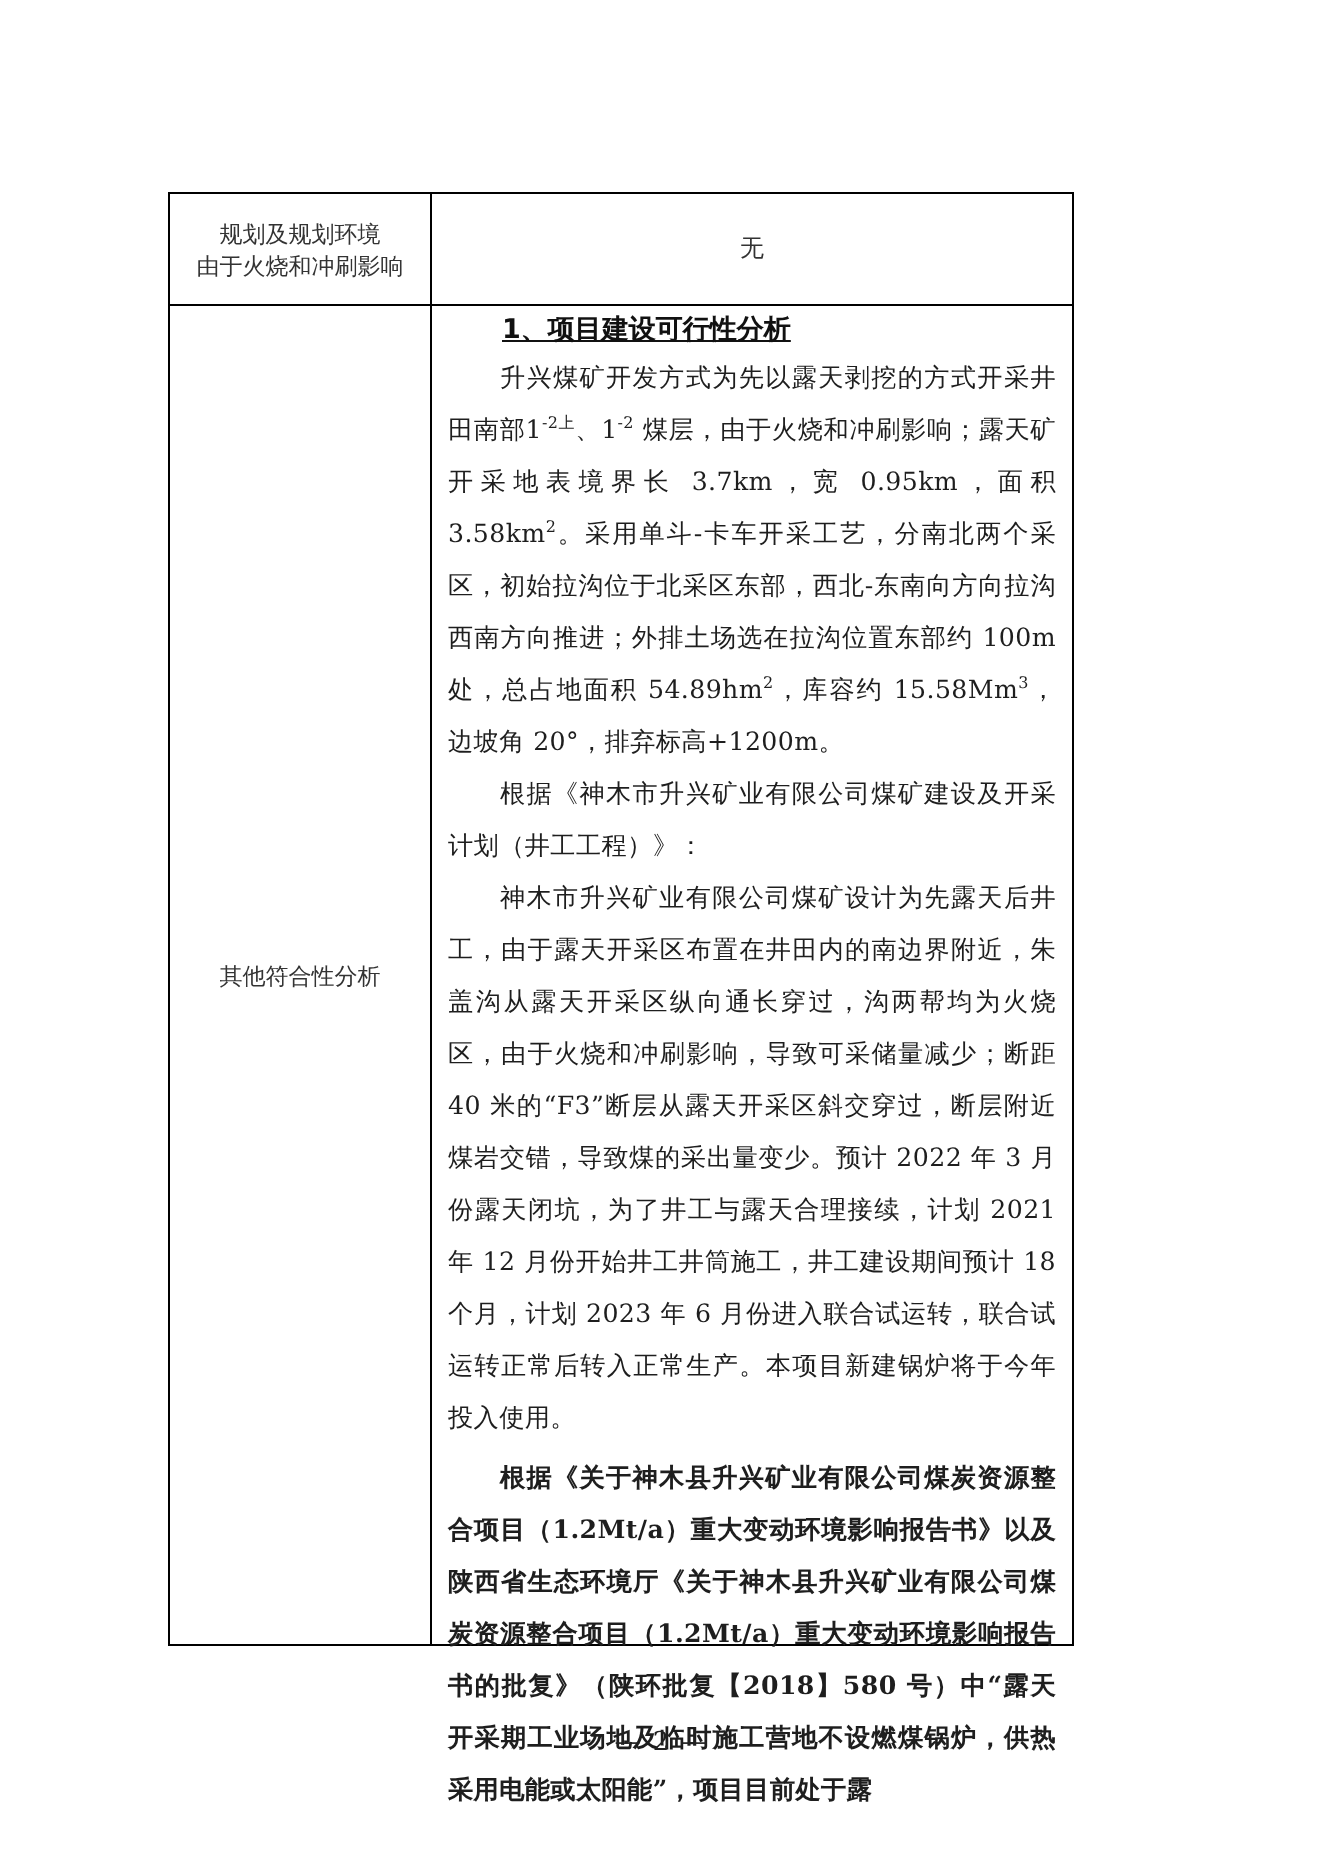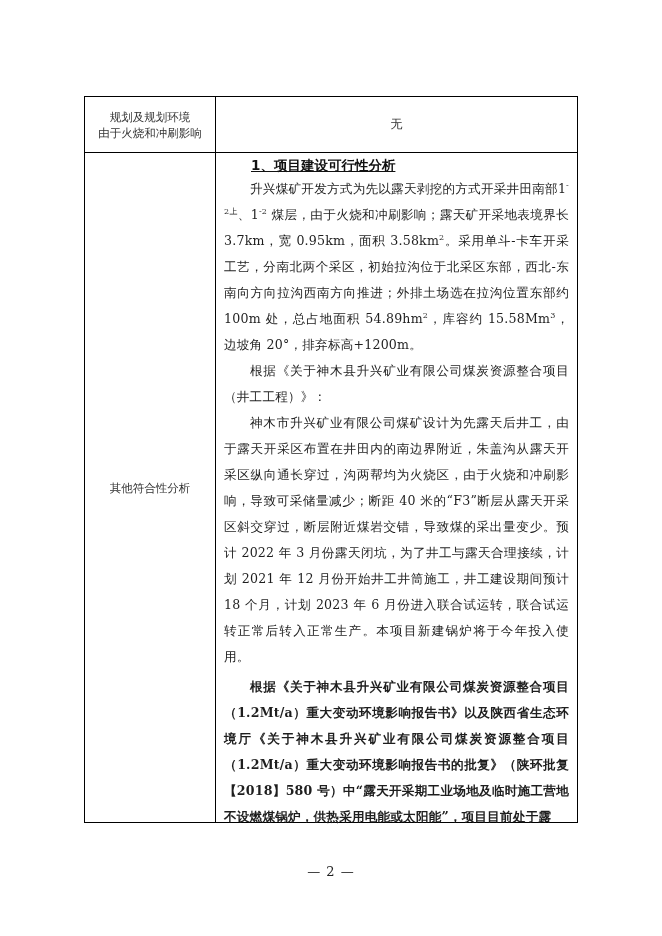--- a/index.html
+++ b/index.html
@@ -2,21 +2,21 @@
 <html><head>
 <meta charset="utf-8">
 <style>
   html, body { margin: 0; padding: 0; }
   body {
     width: 662px; height: 936px; background: #ffffff; position: relative;
     font-family: "DejaVu Serif", "Liberation Serif", serif; color: #1a1a1a;
     overflow: hidden;
   }
   .doc-table {
-    position: absolute; left: 84px; top: 96px; width: 494px; height: 727px;
+    position: absolute; left: 84px; top: 96px; width: 453px; height: 727px;
     border: 1.5px solid #000; box-sizing: border-box;
   }
   .row1 {
     position: absolute; left: 0; top: 0; width: 100%; height: 56px;
     border-bottom: 1px solid #000; box-sizing: border-box;
   }
   .row2 { position: absolute; left: 0; top: 56px; width: 100%; bottom: 0; }
   .col-left {
     position: absolute; left: 0; top: 0; bottom: 0; width: 131px;
     border-right: 1px solid #000; box-sizing: border-box;
@@ -60,20 +60,20 @@
       </div>
     </div>
     <div class="col-right">无</div>
   </div>
 
   <div class="row2">
     <div class="col-left">其他符合性分析</div>
     <div class="content">
       <div class="heading">1、项目建设可行性分析</div>
       <p class="p"><span>升兴煤矿开发方式为先以露天剥挖的方式开采井田南部1</span><sup>-2上</sup><span>、1</span><sup>-2</sup><span> 煤层，由于火烧和冲刷影响；露天矿开采地表境界长 3.7km，宽 0.95km，面积 3.58km</span><sup>2</sup><span>。采用单斗-卡车开采工艺，分南北两个采区，初始拉沟位于北采区东部，西北-东南向方向拉沟西南方向推进；外排土场选在拉沟位置东部约 100m 处，总占地面积 54.89hm</span><sup>2</sup><span>，库容约 15.58Mm</span><sup>3</sup><span>，边坡角 20°，排弃标高+1200m。</span></p>
-      <p class="p">根据《关于神木县升兴矿业有限公司煤炭资源整合项目（井工工程）》：</p>
+      <p class="p">根据《神木市升兴矿业有限公司煤矿建设及开采计划（井工工程）》：</p>
       <p class="p">神木市升兴矿业有限公司煤矿设计为先露天后井工，由于露天开采区布置在井田内的南边界附近，朱盖沟从露天开采区纵向通长穿过，沟两帮均为火烧区，由于火烧和冲刷影响，导致可采储量减少；断距 40 米的“F3”断层从露天开采区斜交穿过，断层附近煤岩交错，导致煤的采出量变少。预计 2022 年 3 月份露天闭坑，为了井工与露天合理接续，计划 2021 年 12 月份开始井工井筒施工，井工建设期间预计 18 个月，计划 2023 年 6 月份进入联合试运转，联合试运转正常后转入正常生产。本项目新建锅炉将于今年投入使用。</p>
       <p class="p gap">根据《关于神木县升兴矿业有限公司煤炭资源整合项目（1.2Mt/a）重大变动环境影响报告书》以及陕西省生态环境厅《关于神木县升兴矿业有限公司煤炭资源整合项目（1.2Mt/a）重大变动环境影响报告书的批复》（陕环批复【2018】580 号）中“露天开采期工业场地及临时施工营地不设燃煤锅炉，供热采用电能或太阳能”，项目目前处于露</p>
     </div>
   </div>
 </div>
 
 <div class="page-num">— 2 —</div>
 
 </body></html>

